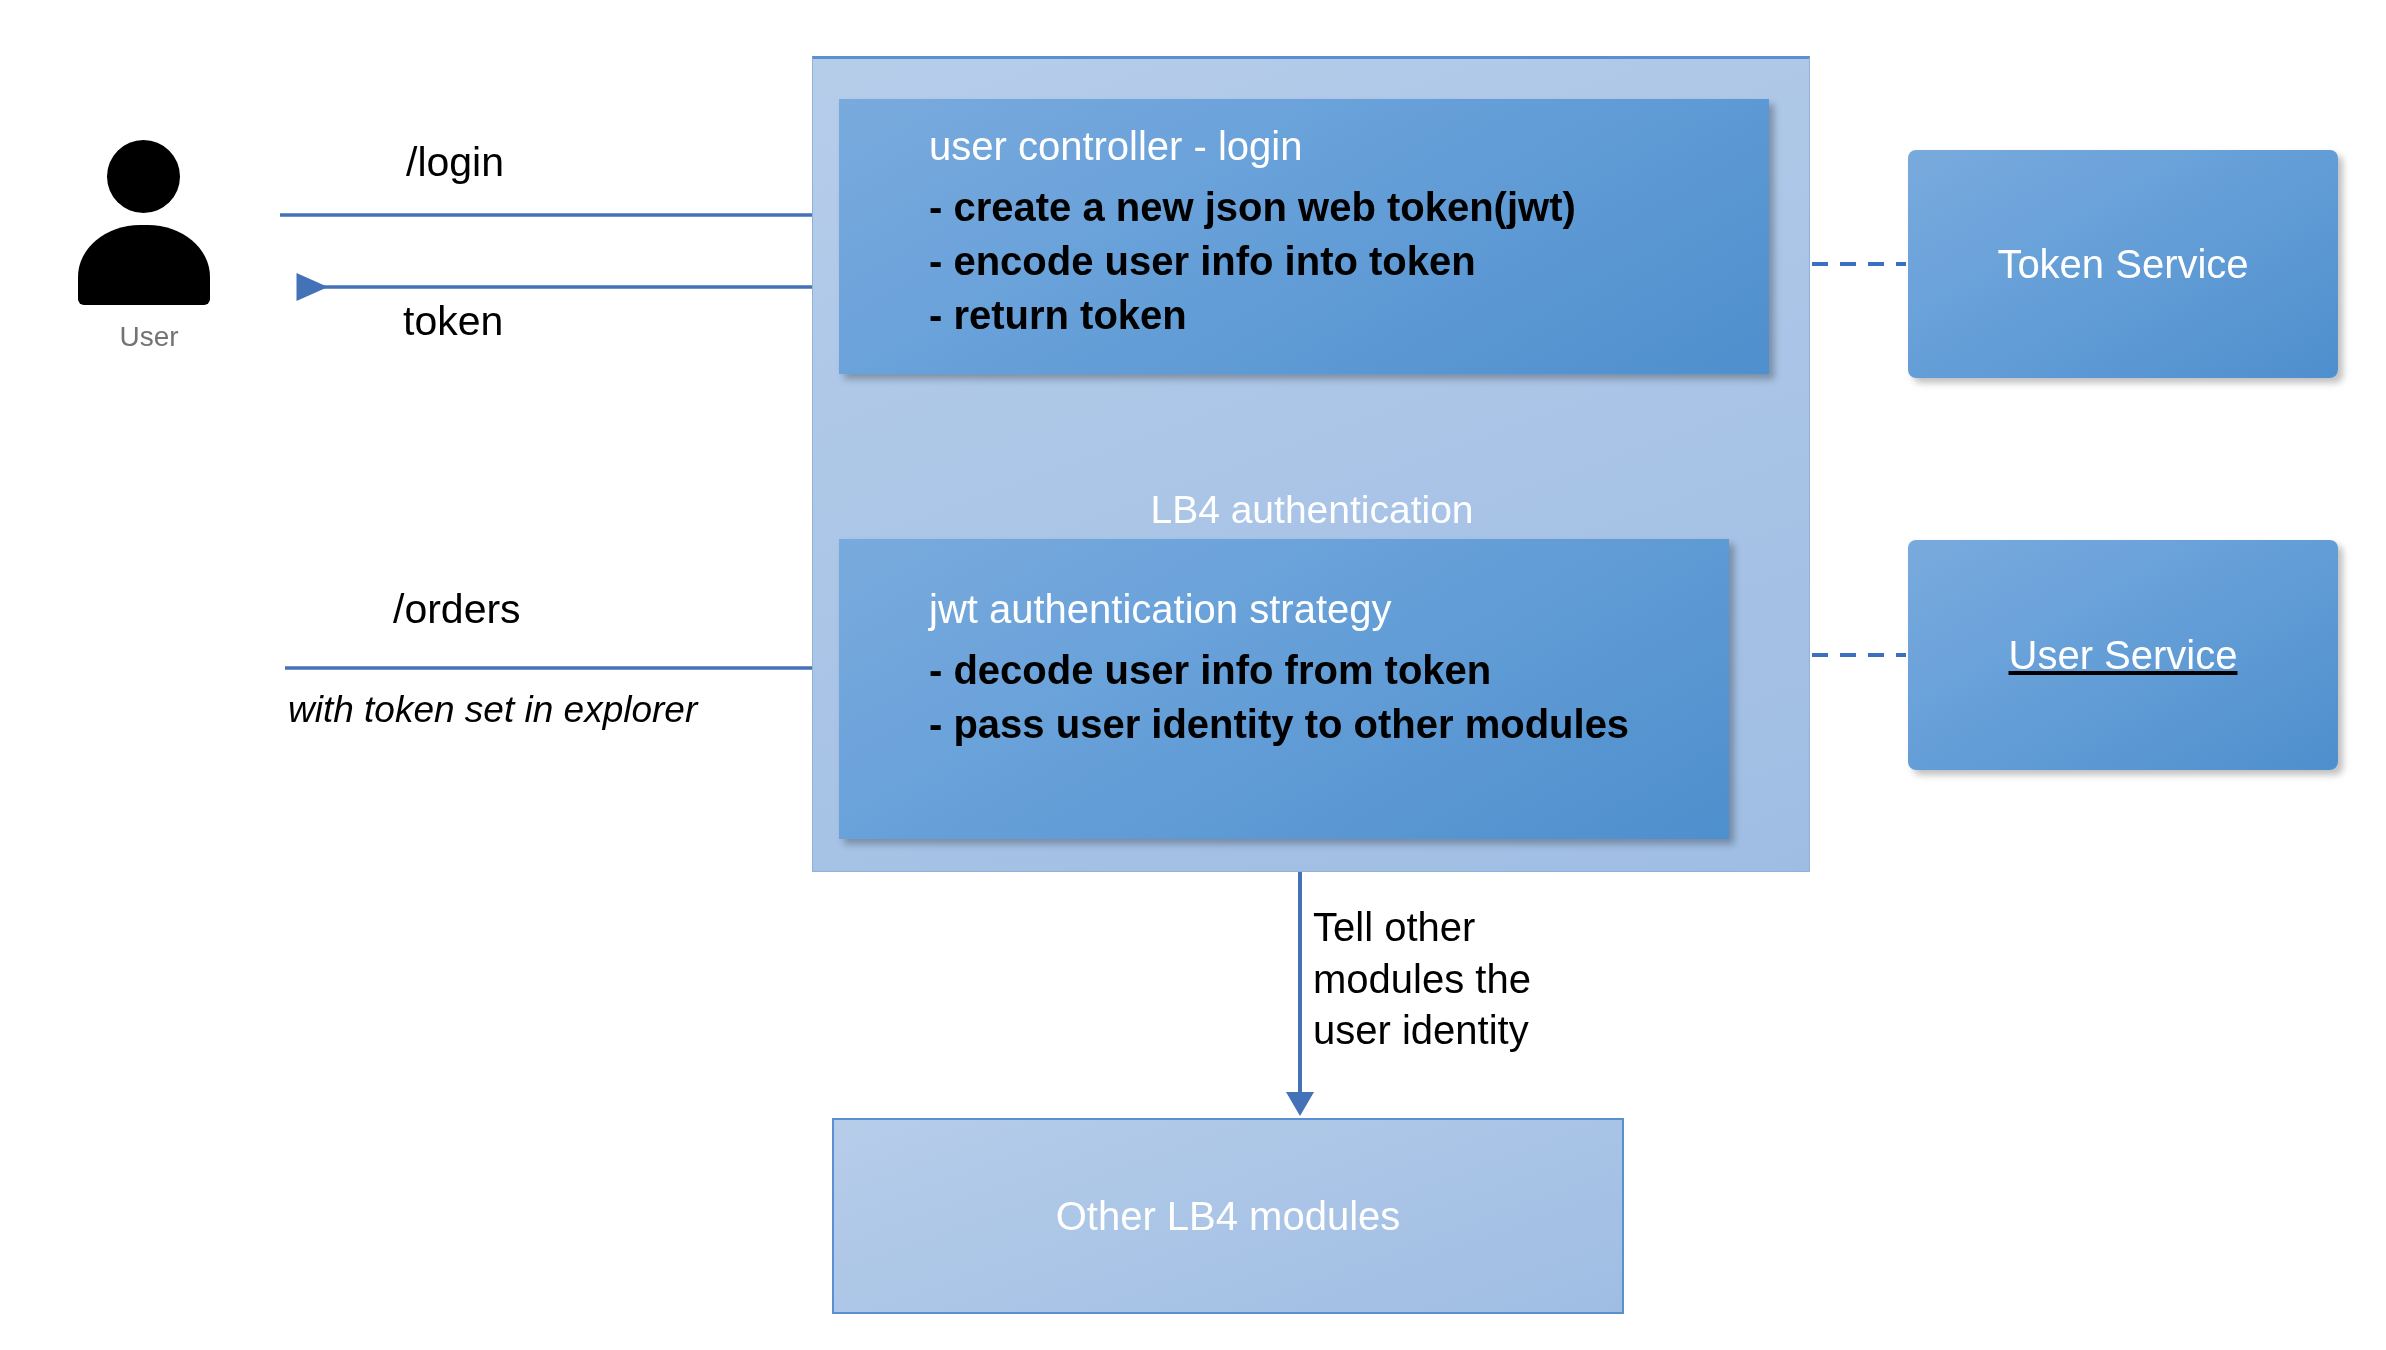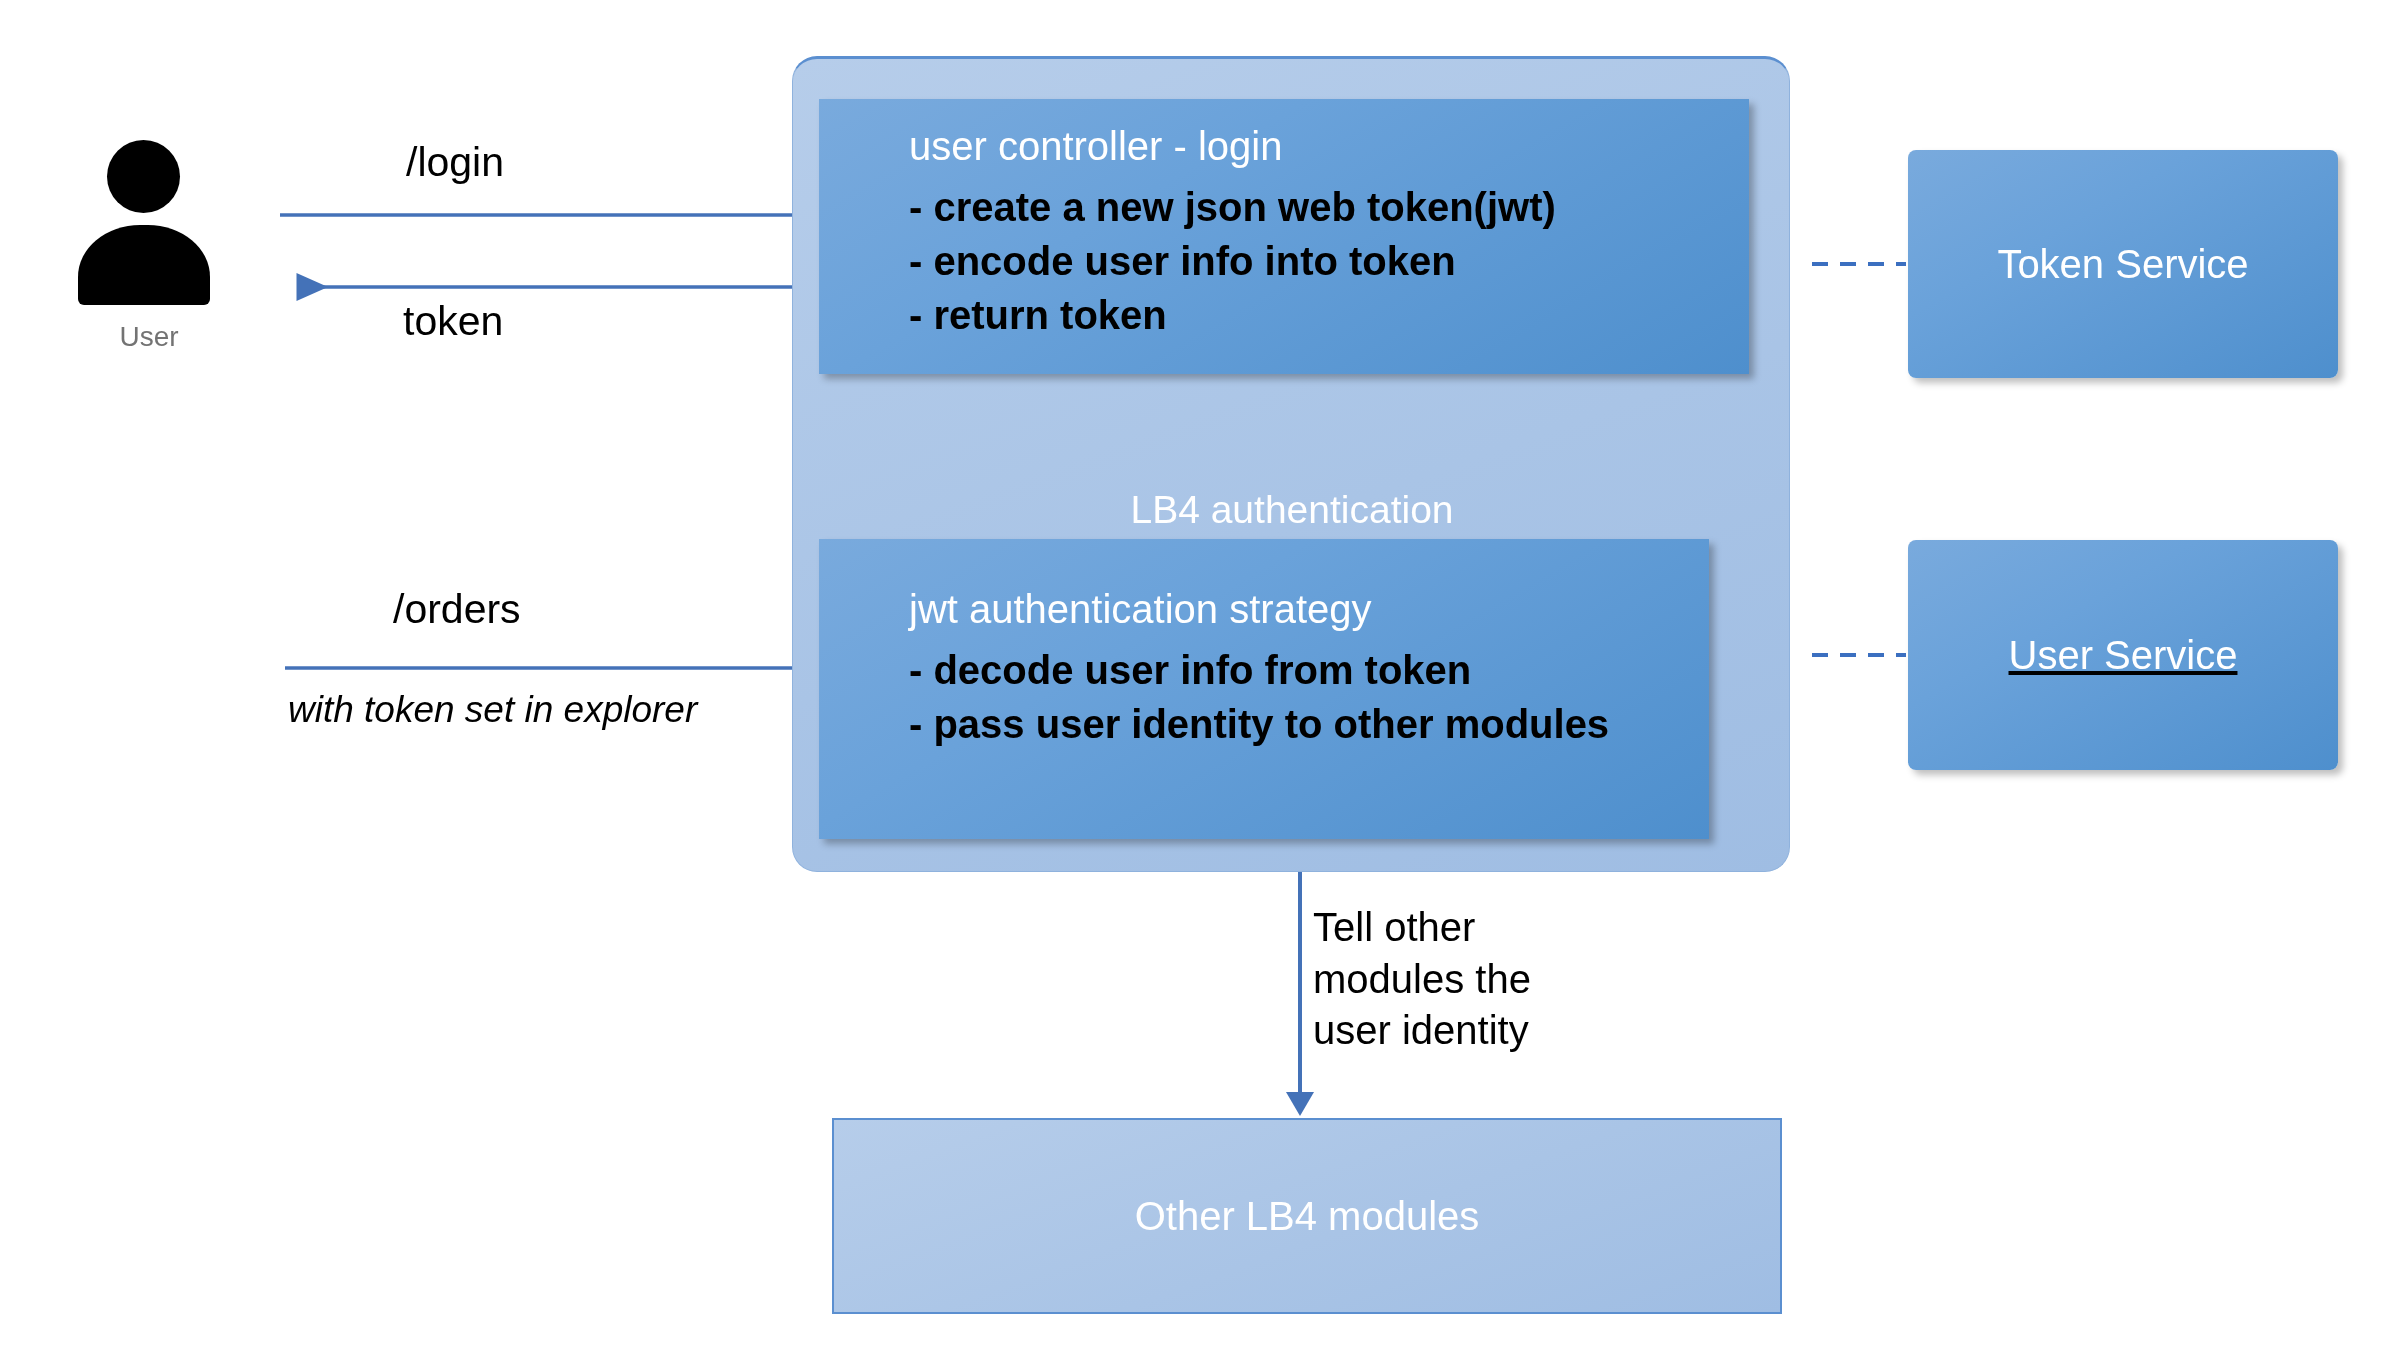--- a/index.html
+++ b/index.html
@@ -81,31 +81,30 @@
   #wires {
     position: absolute;
     left: 0; top: 0;
     width: 2386px;
     height: 1350px;
     pointer-events: none;
   }
 
   
   #lb4-container {
-    left: 792px;
+    left: 812px;
     top: 56px;
     width: 998px;
     height: 816px;
     background: linear-gradient(160deg, #b6cdea 0%, #a9c4e6 55%, #9fbde3 100%);
     border-top: 3px solid #5b8fd0;
     border-left: 1px solid #8fb2dd;
     border-right: 1px solid #8fb2dd;
     border-bottom: 1px solid #8fb2dd;
     box-sizing: border-box;
-    border-radius: 25px;
   }
   #lb4-container-label {
     position: absolute;
     left: 0;
     top: 430px;
     width: 998px;
     text-align: center;
     font-size: 39px;
     color: #ffffff;
     line-height: 1.1;
@@ -170,21 +169,21 @@
     line-height: 1.1;
     white-space: nowrap;
   }
   #svc-token { left: 1908px; top: 150px;  width: 430px; height: 228px; }
   #svc-user  { left: 1908px; top: 540px;  width: 430px; height: 230px; text-decoration: underline; }
 
   
   #other-modules {
     left: 832px;
     top: 1118px;
-    width: 950px;
+    width: 792px;
     height: 196px;
     background: linear-gradient(160deg, #b6cdea 0%, #a9c4e6 55%, #9fbde3 100%);
     border: 2px solid #5b8fd0;
     box-sizing: border-box;
     display: flex;
     align-items: center;
     justify-content: center;
   }
   #other-modules .om-label {
     font-size: 40px;

